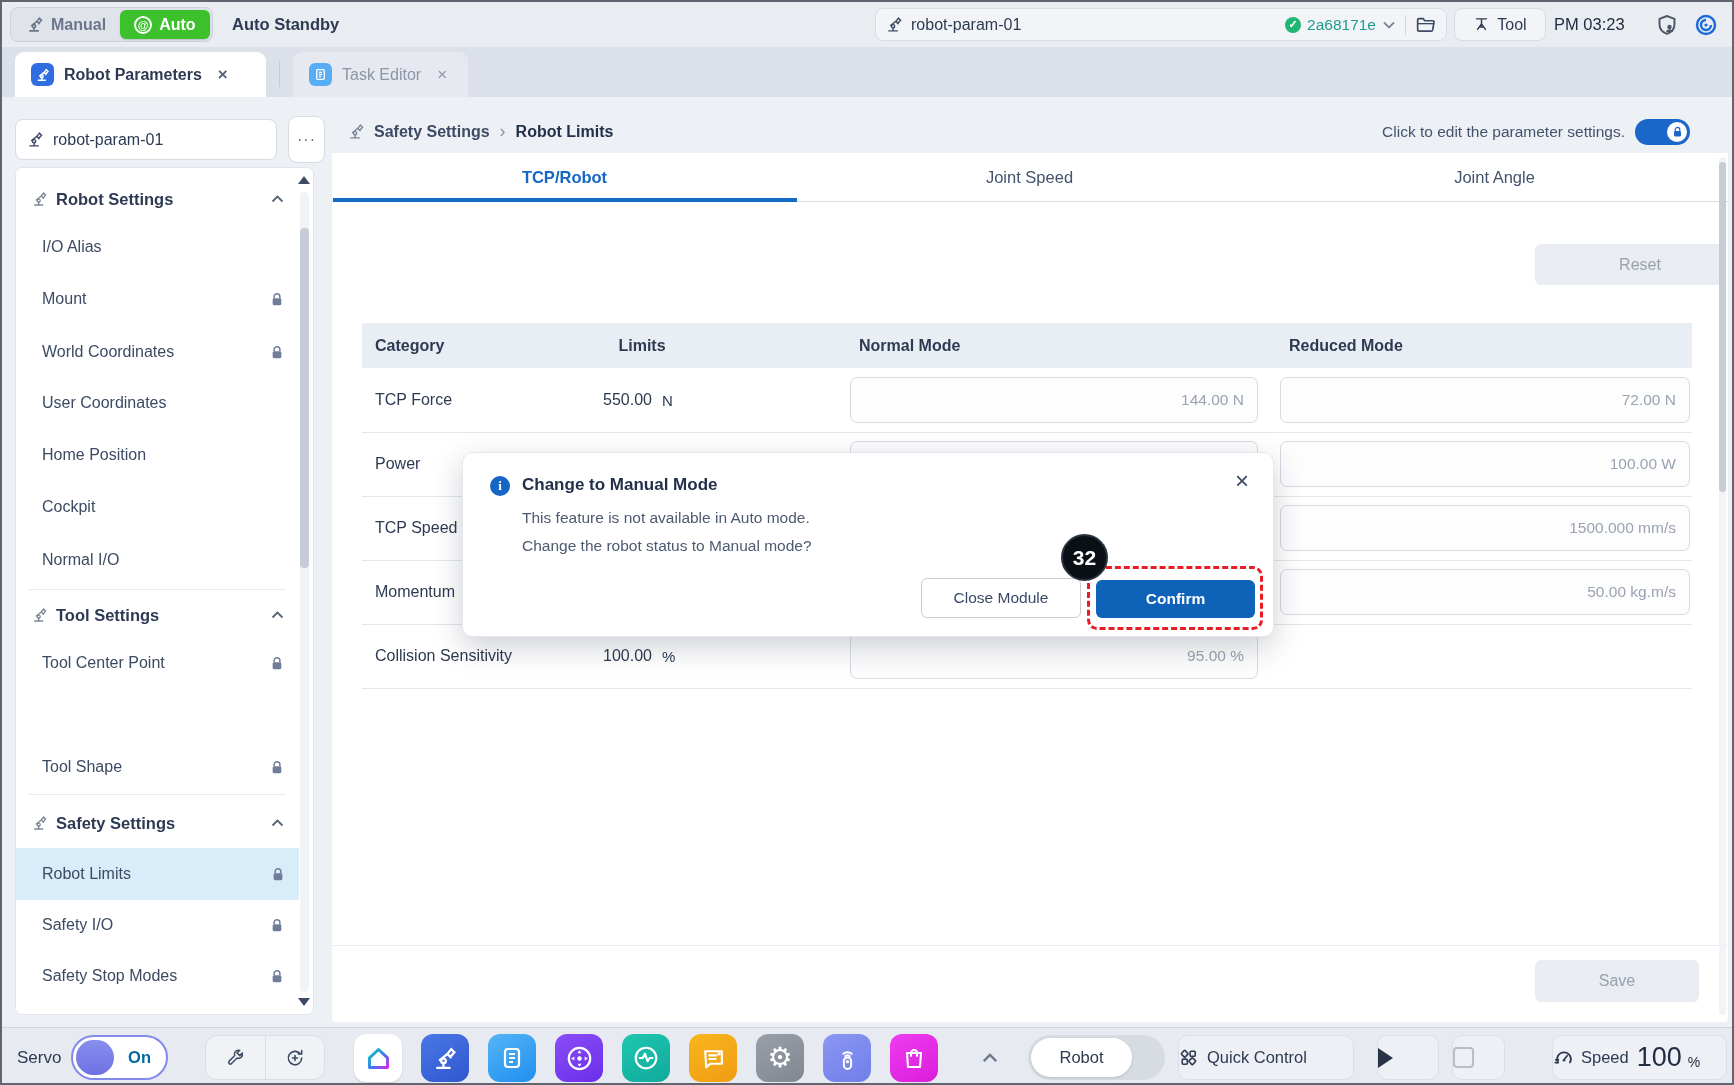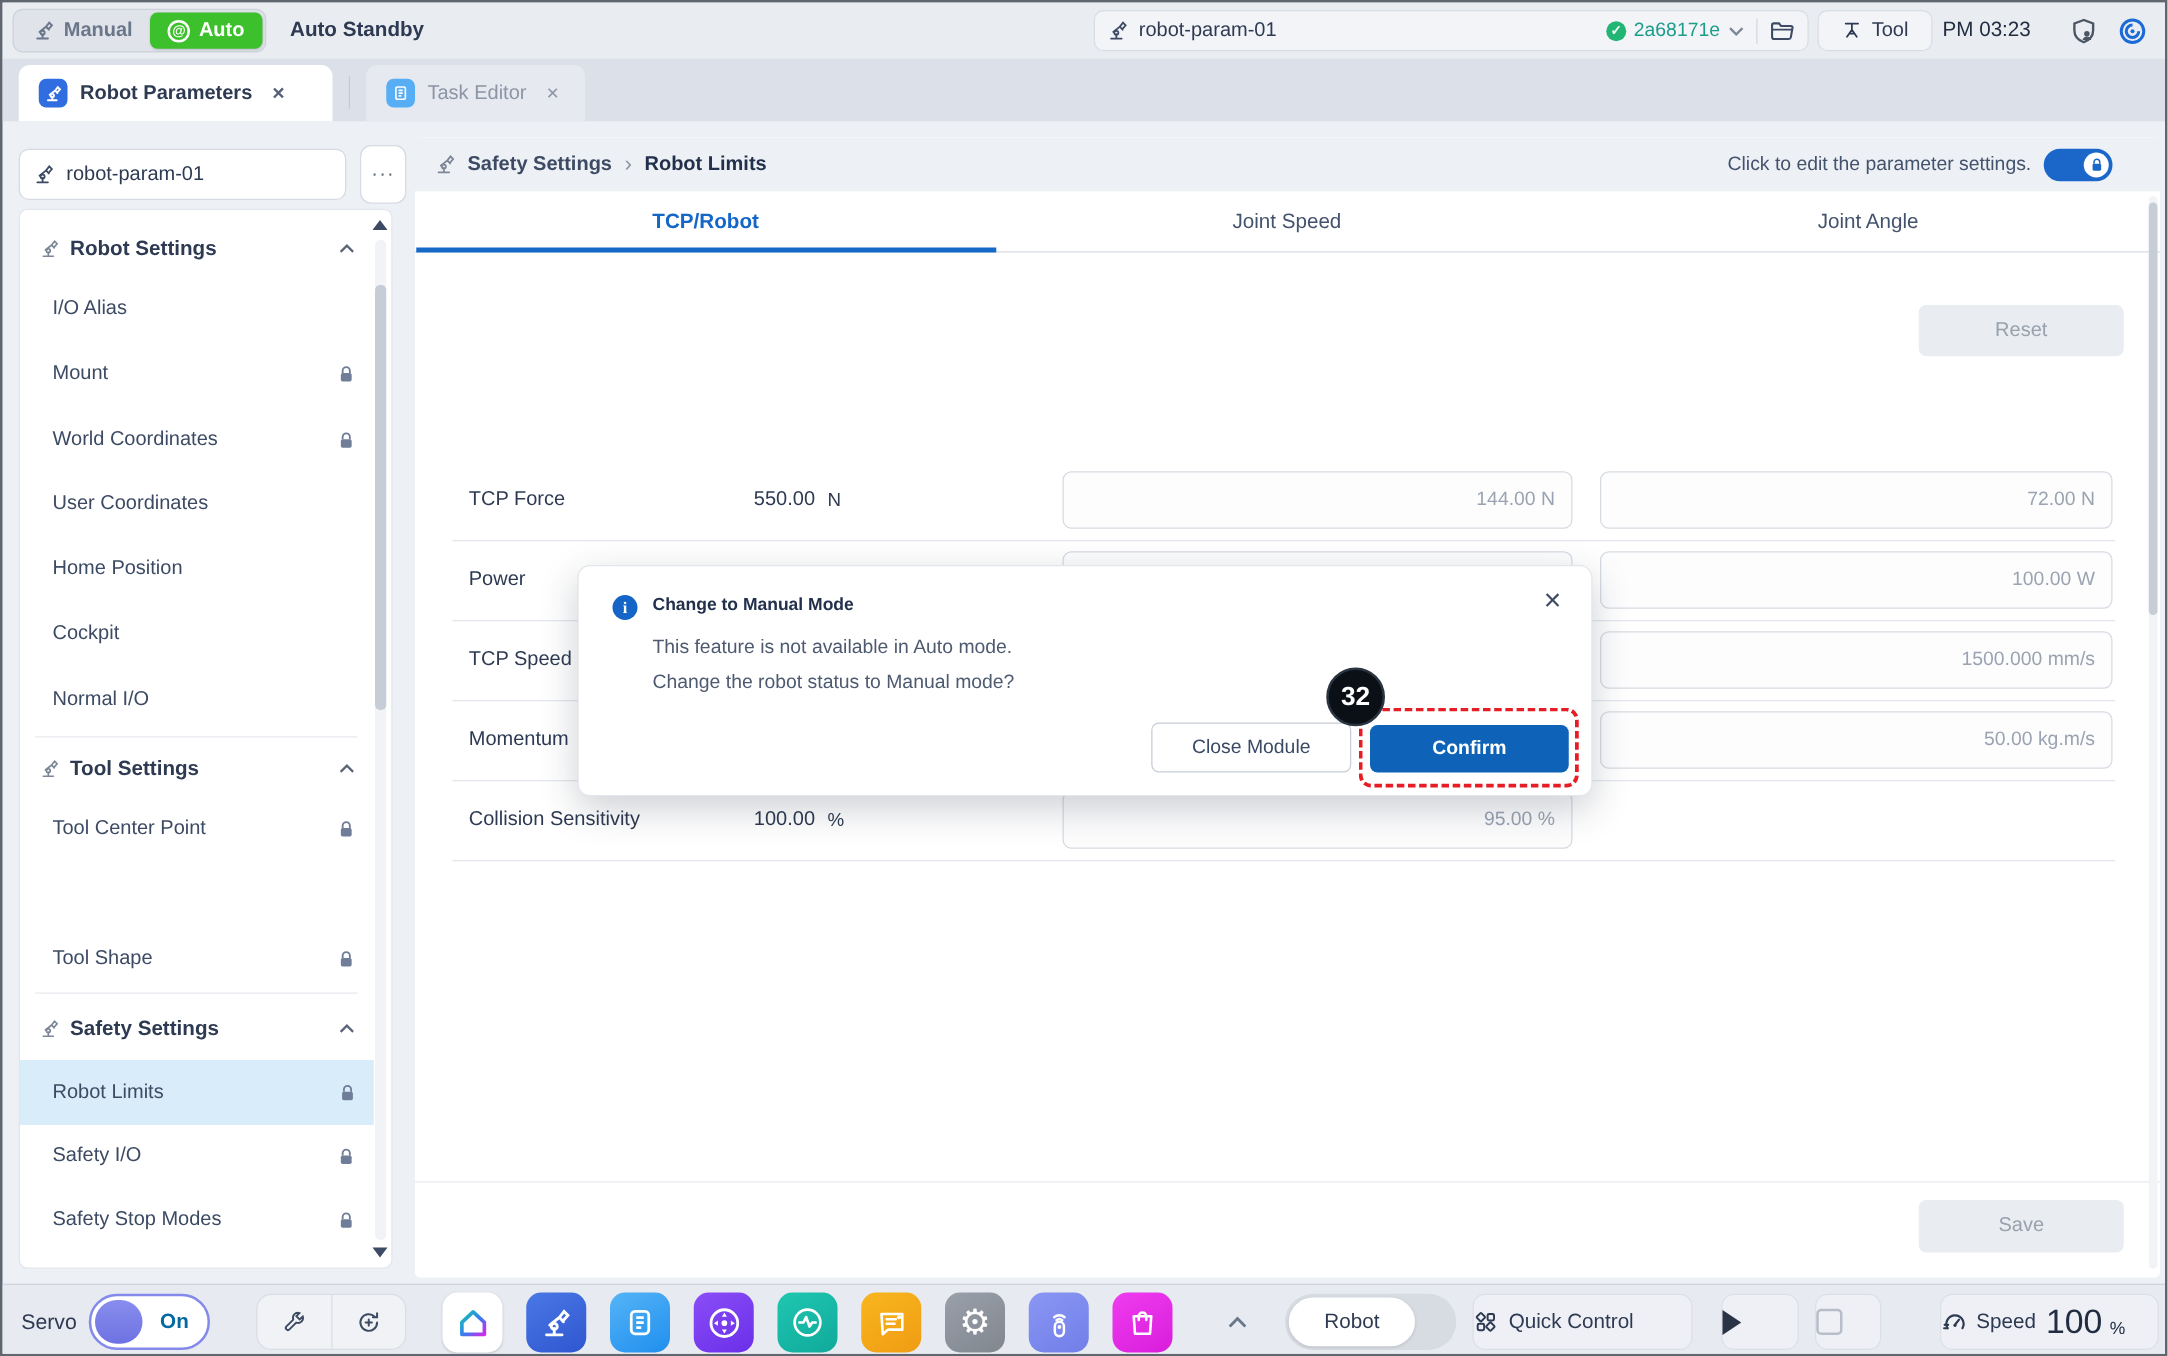--- a/index.html
+++ b/index.html
@@ -63,21 +63,21 @@
   .tcat{position:absolute;left:13px;top:0;height:64px;display:flex;align-items:center;font-size:16px;color:#2d3a52;}
   .tlimv{position:absolute;left:180px;width:110px;top:0;height:64px;display:flex;align-items:center;justify-content:flex-end;font-size:16px;color:#2d3a52;}
   .tlimu{position:absolute;left:300px;top:0;height:64px;display:flex;align-items:center;font-size:15px;color:#2d3a52;}
   .tinput{position:absolute;top:9px;height:46px;background:#fdfdfe;border:1px solid #d6dbe2;border-radius:7px;display:flex;align-items:center;justify-content:flex-end;padding-right:13px;font-size:15.5px;color:#9aa3b1;box-sizing:border-box;}
   .in-normal{left:488px;width:408px;}
   .in-reduced{left:918px;width:410px;}
   .save-divider{left:330px;top:943px;width:1396px;height:1px;background:#e7eaef;}
   
   .overlay-modal{left:460px;top:450px;width:810px;height:183px;background:#fff;border:1px solid #e3e6ec;border-radius:10px;box-shadow:0 10px 30px rgba(30,40,60,.22);z-index:30;}
   .m-info{position:absolute;left:27px;top:23px;width:20px;height:20px;border-radius:50%;background:#1465c5;color:#fff;font-size:13px;font-weight:700;display:flex;align-items:center;justify-content:center;font-family:"Liberation Serif",serif;}
-  .m-title{position:absolute;left:59px;top:22px;font-size:14px;font-weight:700;color:#22304b;}
+  .m-title{position:absolute;left:59px;top:22px;font-size:17px;font-weight:700;color:#22304b;}
   .m-x{position:absolute;right:24px;top:16px;font-size:24px;color:#3c4a63;line-height:1;}
   .m-body{position:absolute;left:59px;font-size:15.5px;color:#4d5a70;}
   .m-btn{position:absolute;border-radius:6px;font-size:15.5px;display:flex;align-items:center;justify-content:center;box-sizing:border-box;}
   .m-close{left:458px;top:125px;width:160px;height:40px;background:#fff;border:1px solid #c6cdd6;color:#394a66;}
   .m-confirm{left:633px;top:127px;width:159px;height:38px;background:#0e63b8;color:#fff;font-weight:700;}
   .red-dash{left:1085px;top:564px;width:176px;height:64px;border:3px dashed #e71d25;border-radius:10px;z-index:40;box-sizing:border-box;}
   .step-badge{left:1059px;top:532px;width:47px;height:47px;background:#0b0f16;border:2px solid #2a3340;border-radius:50%;color:#fff;font-size:21px;font-weight:700;display:flex;align-items:center;justify-content:center;z-index:50;box-sizing:border-box;}
   
   .bottombar{left:0;top:1025px;width:100%;height:60px;background:#e7eaf0;border-top:1px solid #cfd4dc;box-sizing:border-box;}
   .servo-label{position:absolute;left:15px;top:0;height:59px;display:flex;align-items:center;font-size:17px;color:#2d3a52;}
@@ -326,24 +326,30 @@
     </div>
   <div class="abs mtab" style="left:795px;">
       <span>Joint Speed</span>
     </div>
   <div class="abs mtab" style="left:1260px;">
       <span>Joint Angle</span>
     </div>
   <div class="abs mtab-border"></div>
   <div class="abs mtab-underline"></div>
 
-  <div class="abs ghostbtn" style="left:1533px;top:242px;width:164px;height:41px;">
+  <div class="abs ghostbtn" style="left:1533px;top:242px;width:164px;height:41px;padding-left:23px;">
       <span>Reset</span>
     </div>
 
+  <div class="abs thead">
+    <span class="th" style="left:13px;">Category</span>
+    <span class="th" style="left:200px;width:160px;justify-content:center;">Limits</span>
+    <span class="th" style="left:497px;">Normal Mode</span>
+    <span class="th" style="left:927px;">Reduced Mode</span>
+  </div>
 
   <div class="trow" style="top:366px;">
     <span class="tcat">TCP Force</span>
     <span class="tlimv">550.00</span>
     <span class="tlimu">N</span>
     <span class="tinput in-normal">144.00 N</span>
     <span class="tinput in-reduced">72.00 N</span>
   </div>
   <div class="trow" style="top:430px;">
     <span class="tcat">Power</span>

